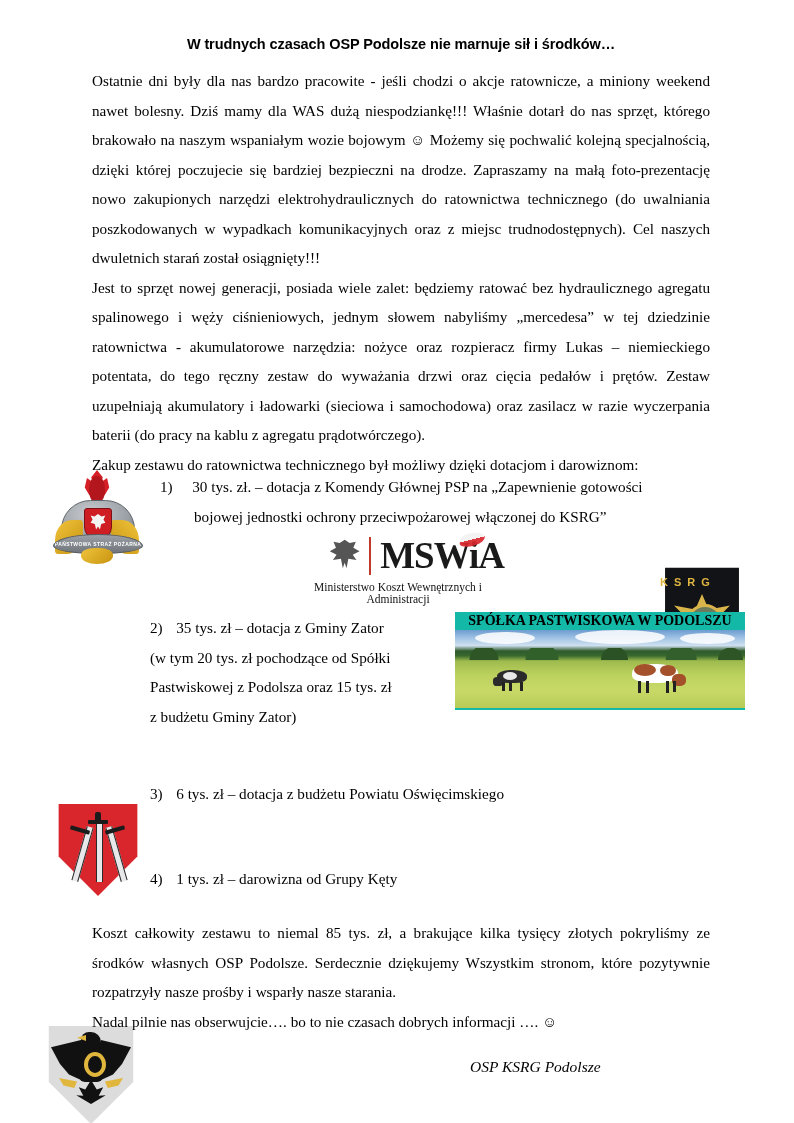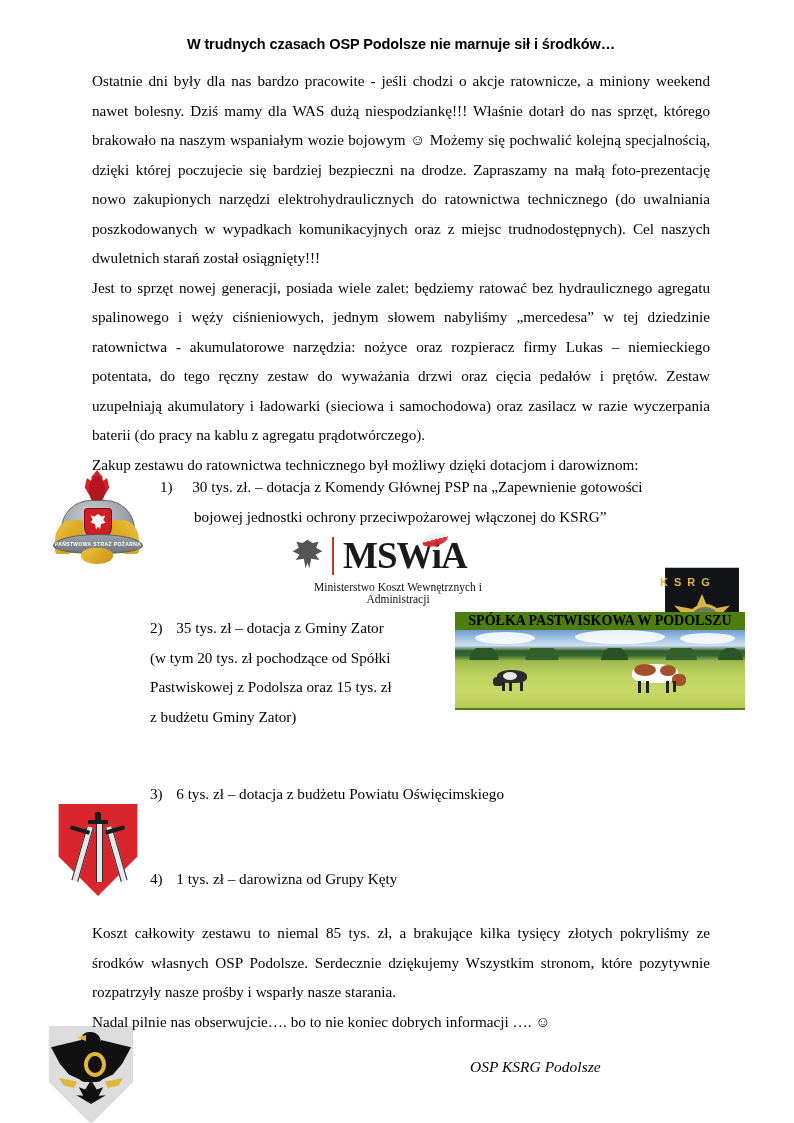--- a/index.html
+++ b/index.html
@@ -182,21 +182,21 @@
   }
   .powiat-coa .talon-l { left: 12px; }
   .powiat-coa .talon-r { right: 12px; transform: scaleX(-1); }
   .powiat-coa .tail {
     position: absolute; left: 28px; top: 56px; width: 32px; height: 24px; background: #111;
     clip-path: polygon(50% 0%, 68% 40%, 88% 30%, 74% 66%, 96% 64%, 50% 100%, 4% 64%, 26% 66%, 12% 30%, 32% 40%);
   }
 
   
   .mswia { width: 212px; }
-  .mswia .row { display: flex; align-items: center; justify-content: flex-start; gap: 9px; }
+  .mswia .row { display: flex; align-items: center; justify-content: flex-end; gap: 9px; }
   .mswia .eagle {
     width: 31px; height: 34px; background: #2f2f2f; opacity: .82;
     clip-path: polygon(50% 2%, 66% 12%, 86% 8%, 78% 26%, 98% 36%, 76% 46%, 88% 62%, 62% 58%, 56% 86%, 50% 70%, 44% 86%, 38% 58%, 12% 62%, 24% 46%, 2% 36%, 22% 26%, 14% 8%, 34% 12%);
   }
   .mswia .divider { width: 2px; height: 38px; background: #c0392b; }
   .mswia .word {
     position: relative;
     font-family: "Liberation Serif", serif; font-weight: bold; font-size: 37px;
     letter-spacing: -1px; color: #1a1a1a; line-height: 40px;
   }
@@ -204,21 +204,21 @@
     position: absolute; right: 19px; top: -3px; width: 26px; height: 13px;
     background: linear-gradient(180deg, #f2f2f2 0 50%, #d8262c 50% 100%);
     border-radius: 40% 60% 50% 50% / 60% 50% 50% 40%;
     transform: rotate(-14deg); opacity: .92;
   }
   .mswia .caption {
     text-align: center; font-size: 11.5px; margin-top: 5px; color: #111;
   }
 
   
-  .pastwisko { width: 290px; height: 98px; background: #4d7c0f; }
+  .pastwisko { width: 290px; height: 98px; background: #14b8a6; }
   .pastwisko .title {
     font-family: "Liberation Serif", serif; font-weight: bold; font-size: 14px;
     text-align: center; line-height: 18px; letter-spacing: 0px; white-space: nowrap;
   }
   .pastwisko .photo {
     position: relative; width: 290px; height: 78px; overflow: hidden;
     background: linear-gradient(180deg,
       #6d9cd0 0%, #9fc2e4 10%, #cfe0f0 20%,
       #2f5a2a 27%, #39692f 33%,
       #9fbb4e 40%, #bcd25e 58%, #c8d968 78%, #b6c955 100%);
@@ -406,18 +406,18 @@
   <div class="abs" style="left:150px; top:864px; width:330px;">
     <div class="grant-text">
       <span class="grant-num">4)</span>
       <span style="display:inline-block; width:6px;"></span>
       <span>1 tys. zł – darowizna od Grupy Kęty</span>
     </div>
   </div>
 
   <div class="abs" style="left:92px; top:918px; width:618px;">
     <p class="body-par">Koszt całkowity zestawu to niemal 85 tys. zł, a brakujące kilka tysięcy złotych pokryliśmy ze środków własnych OSP Podolsze. Serdecznie dziękujemy Wszystkim stronom, które pozytywnie rozpatrzyły nasze prośby i wsparły nasze starania.</p>
-    <p class="body-par last-left">Nadal pilnie nas obserwujcie…. bo to nie koniec dobrych informacji …. ☺</p>
+    <p class="body-par last-left">Nadal pilnie nas obserwujcie…. bo to nie czasach dobrych informacji …. ☺</p>
   </div>
 
   <div class="signature">OSP KSRG Podolsze</div>
 
 </div>
 
 </body></html>

